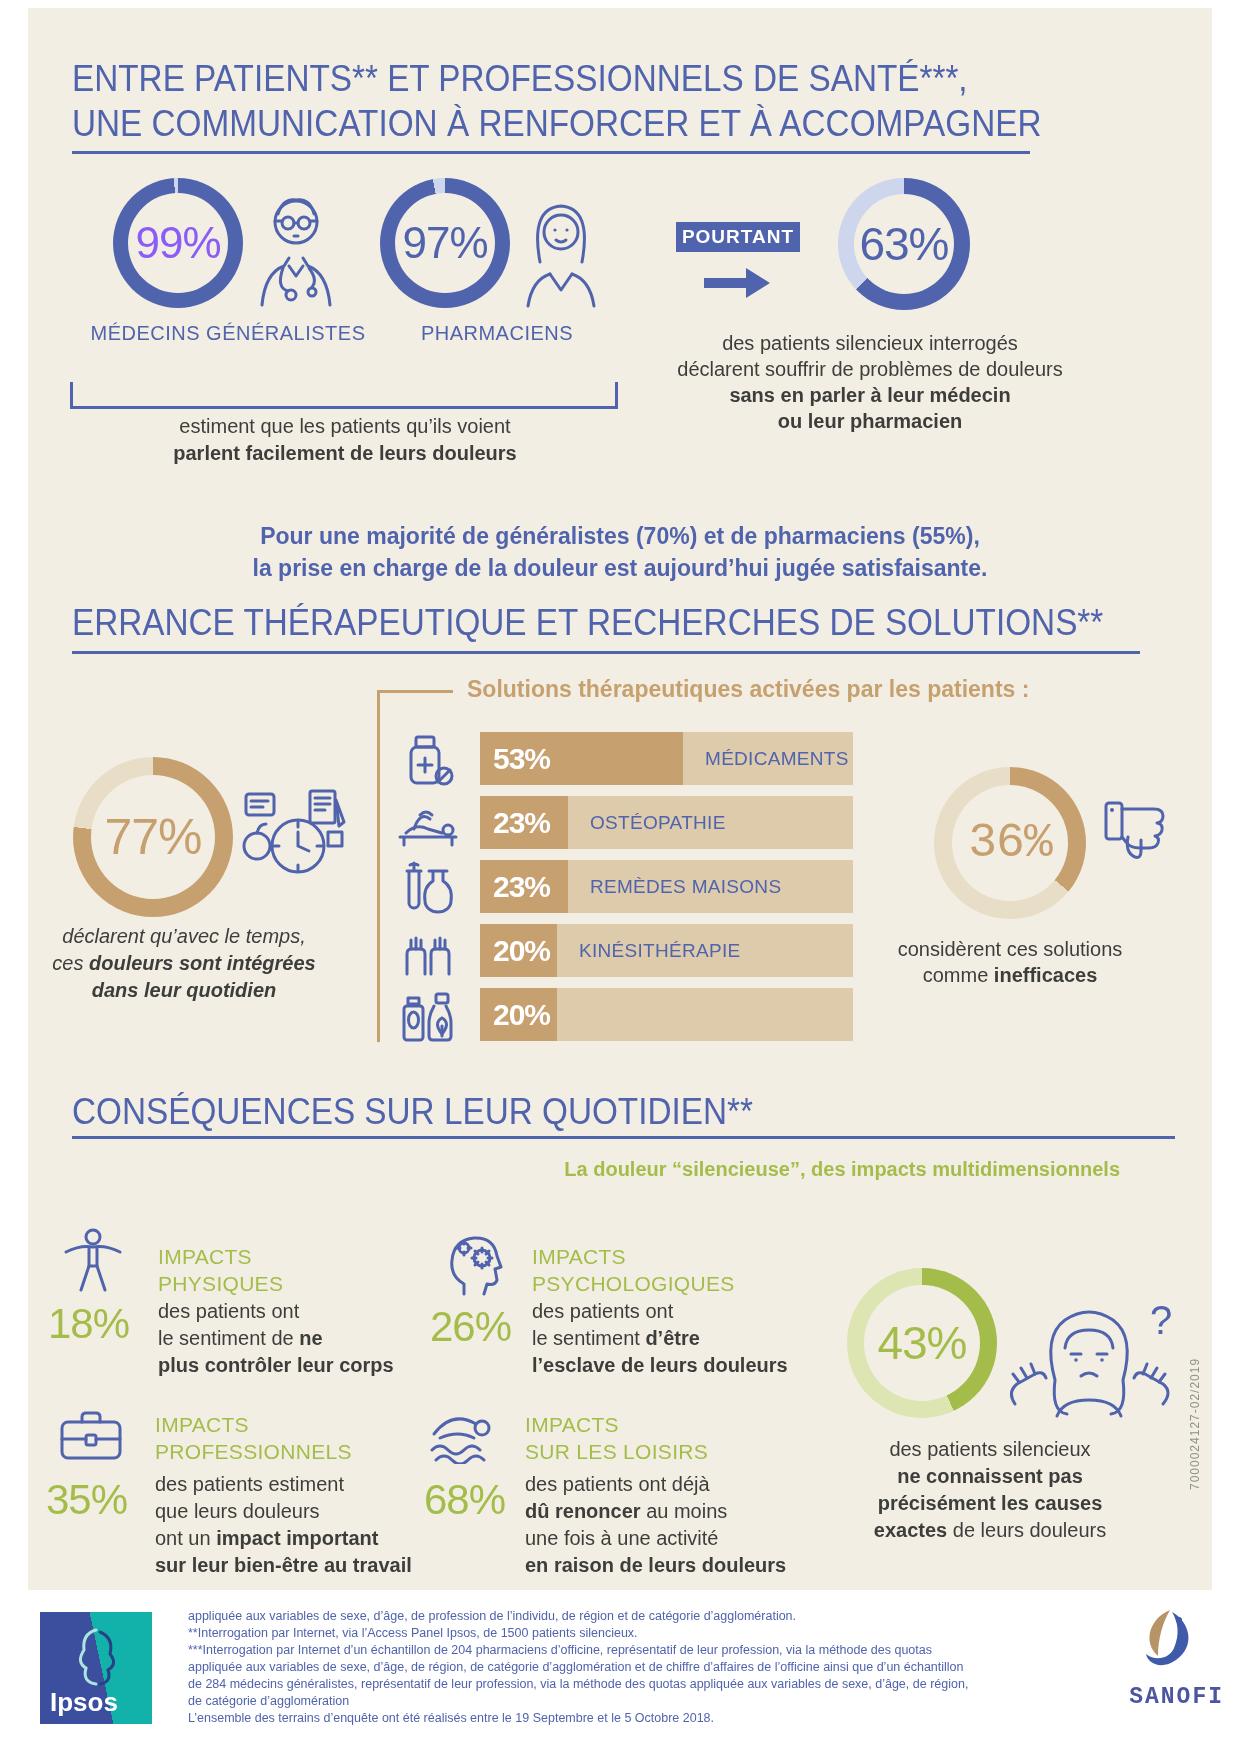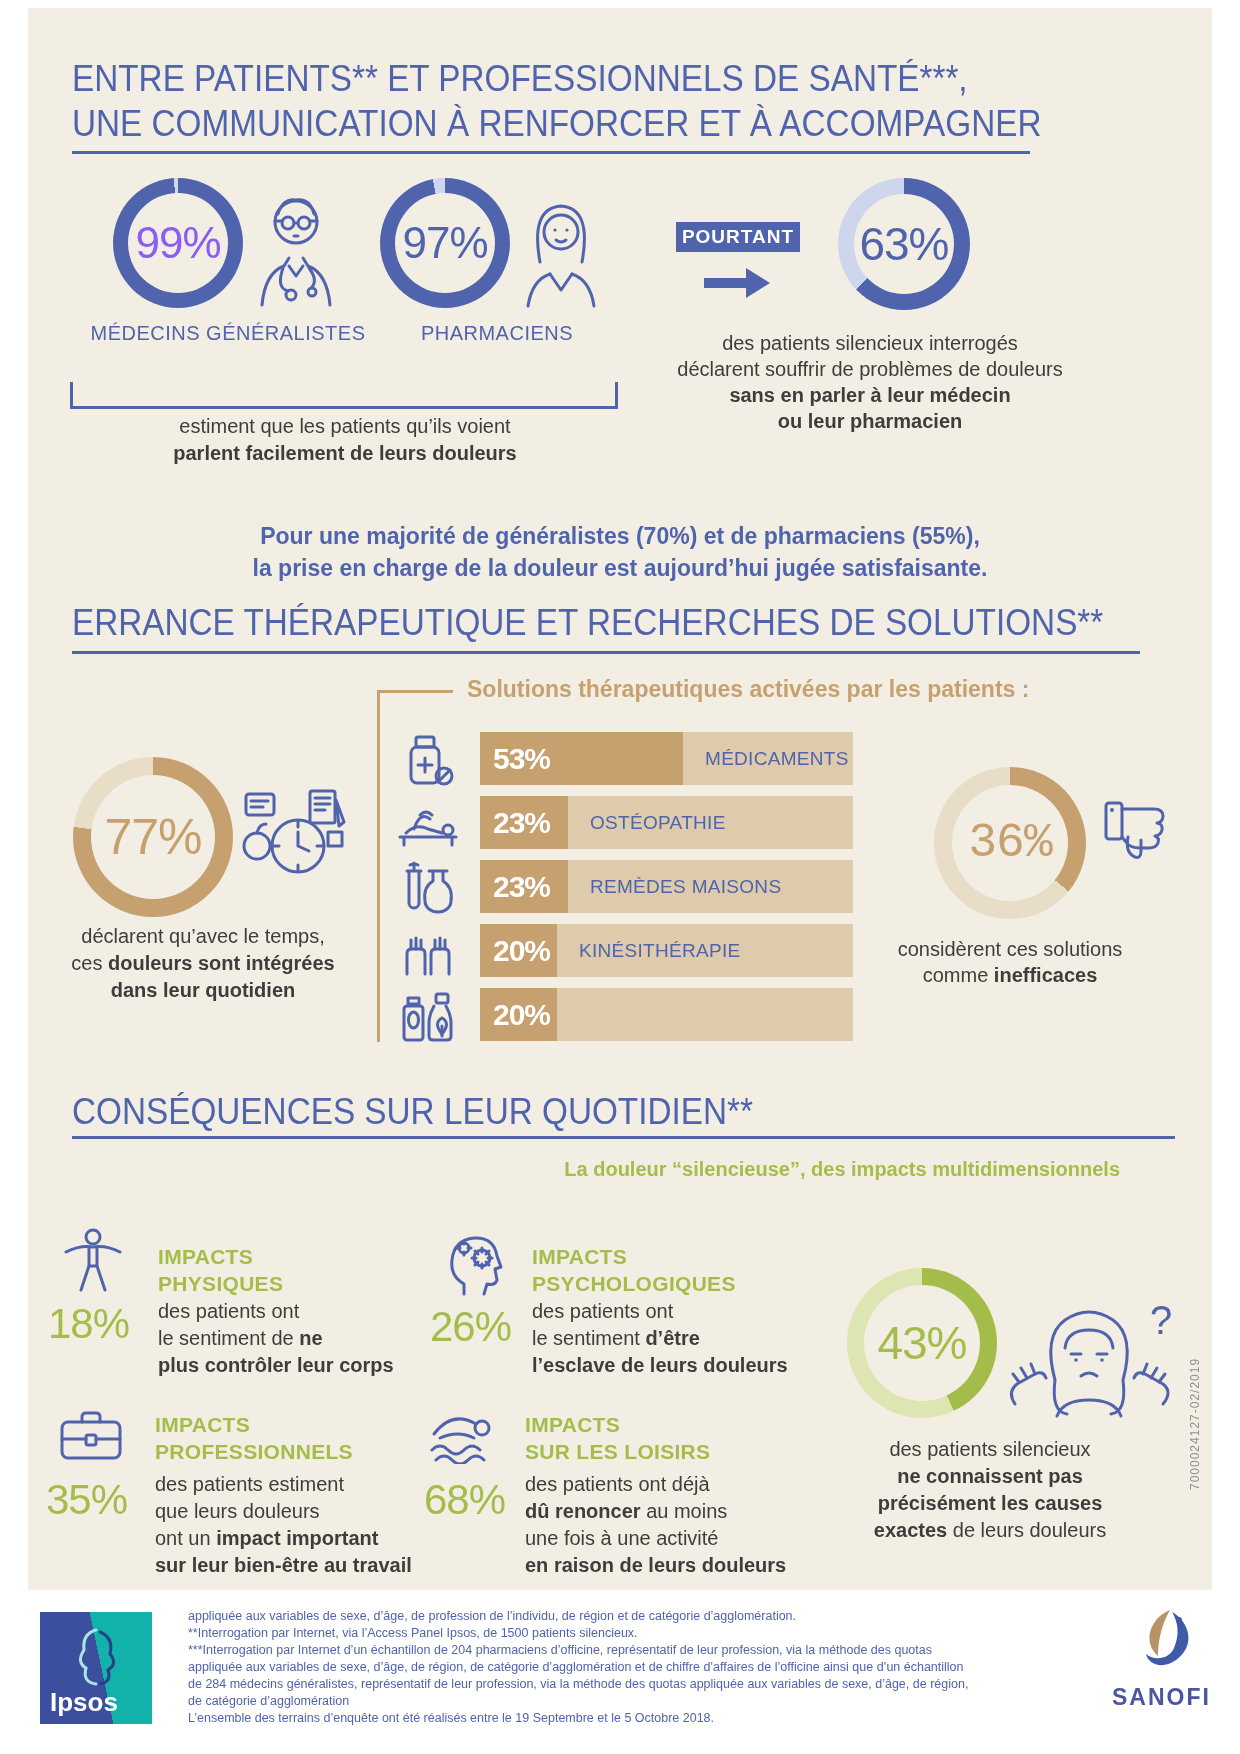--- a/index.html
+++ b/index.html
@@ -22,21 +22,21 @@
   .blue-bold{color:#5063ad;font-weight:700;font-size:23px;line-height:32px;text-align:center;white-space:nowrap;}
   .tan-cap{color:#c6a06f;font-weight:700;font-size:23px;white-space:nowrap;}
   
   .bar-row{left:480px;width:373px;height:53px;background:#ddcbac;display:flex;align-items:center;}
   .bar-fill{height:53px;background:#c6a06f;flex:none;display:flex;align-items:center;}
   .bar-pct{color:#ffffff;font-size:30px;font-weight:700;padding-left:13px;letter-spacing:-1px;}
   .bar-label{color:#5063ad;font-size:19px;line-height:21px;margin-left:22px;letter-spacing:.3px;white-space:nowrap;}
   .bar-icon{width:72px;display:flex;align-items:center;justify-content:center;}
   
   .green{color:#a4bd4a;}
-  .imp-title{color:#a4bd4a;font-weight:700;font-size:21px;line-height:27px;letter-spacing:.3px;}
+  .imp-title{color:#a4bd4a;font-weight:400;font-size:21px;line-height:27px;letter-spacing:.3px;}
   .imp-pct{color:#a4bd4a;font-size:42px;font-weight:400;letter-spacing:-1px;}
   .imp-txt{font-size:20px;line-height:27px;}
   .pourtant{background:#5063ad;color:#fff;font-weight:700;font-size:19px;letter-spacing:1px;
             display:flex;align-items:center;justify-content:center;}
   .notes{color:#5063ad;font-size:12.5px;line-height:17px;}
   .vert{writing-mode:vertical-rl;transform:rotate(180deg);color:#8f8f8d;font-size:12px;letter-spacing:1px;}
   svg{display:block;}
   .stk{stroke:#5063ad;stroke-width:3;fill:none;stroke-linecap:round;stroke-linejoin:round;}
 </style>
 </head>
@@ -148,21 +148,21 @@
       <path d="M96 12 L104 34 L99 38 Z"></path>
       <circle cx="17" cy="58" r="13"></circle>
         <path d="M17 45 q2-9 9-9"></path>
       <circle cx="58" cy="58" r="26"></circle>
       <path d="M58 58 V44 M58 58 L69 63"></path>
       <path d="M58 34 v5 M82 58 h-5 M58 82 v-5 M34 58 h5"></path>
       <path d="M88 44 h14 v14 h-14 z"></path>
     </g>
   </svg>
 </div>
-<div class="abs txt" style="left:53px;top:923px;width:300px;">
+<div class="abs txt" style="left:34px;top:923px;width:300px;font-style:italic;">
     <div><span>déclarent qu’avec le temps,</span></div>
     <div><span>ces </span><span class="b">douleurs sont intégrées</span></div>
     <div><span class="b">dans leur quotidien</span></div>
   </div>
 
 <div class="abs bar-icon" style="left:392px;top:732px;height:53px;">
   <svg width="58" height="56" viewBox="0 0 58 56">
       <g class="stk" stroke-width="2.8">
     <rect x="12" y="16" width="28" height="36" rx="6"></rect>
         <rect x="17" y="6" width="18" height="10" rx="2"></rect>
@@ -411,20 +411,20 @@
 <div class="abs notes" style="left:188px;top:1608px;width:910px;">
     <div>appliquée aux variables de sexe, d’âge, de profession de l’individu, de région et de catégorie d’agglomération.</div>
     <div>**Interrogation par Internet, via l’Access Panel Ipsos, de 1500 patients silencieux.</div>
     <div>***Interrogation par Internet d’un échantillon de 204 pharmaciens d’officine, représentatif de leur profession, via la méthode des quotas</div>
     <div>appliquée aux variables de sexe, d’âge, de région, de catégorie d’agglomération et de chiffre d’affaires de l’officine ainsi que d’un échantillon</div>
     <div>de 284 médecins généralistes, représentatif de leur profession, via la méthode des quotas appliquée aux variables de sexe, d’âge, de région,</div>
     <div>de catégorie d’agglomération</div>
     <div>L’ensemble des terrains d’enquête ont été réalisés entre le 19 Septembre et le 5 Octobre 2018.</div>
   </div>
 
-<div class="abs" style="left:1112px;top:1606px;width:112px;text-align:left;">
+<div class="abs" style="left:1112px;top:1606px;width:112px;text-align:right;font-family:Liberation Mono, monospace;">
   <svg width="72" height="74" viewBox="0 0 72 74" style="margin:0 auto;">
     <path d="M38 4 C18 12 10 36 26 50 C26 32 31 16 38 4 Z" fill="#b79467"></path>
     <path d="M40 6 C58 16 64 40 44 54 C30 64 16 58 14 48 C24 56 38 52 42 42 C48 28 46 16 40 6 Z" fill="#3f5aa9"></path>
     <circle cx="47" cy="14" r="3" fill="#3f5aa9"></circle>
   </svg>
   <div style="color:#4b55a0;font-size:23px;font-weight:700;letter-spacing:2px;margin-top:4px;">SANOFI</div>
 </div>
 
 </body></html>

